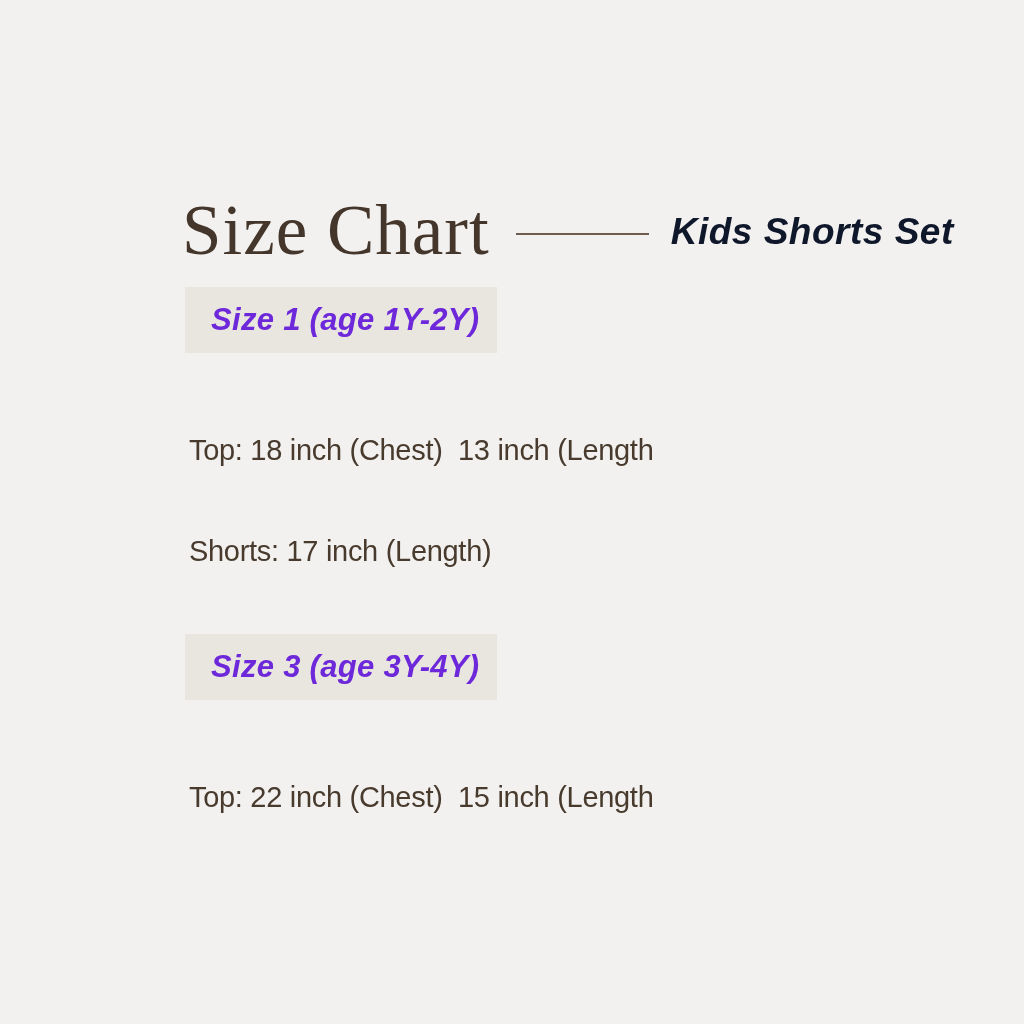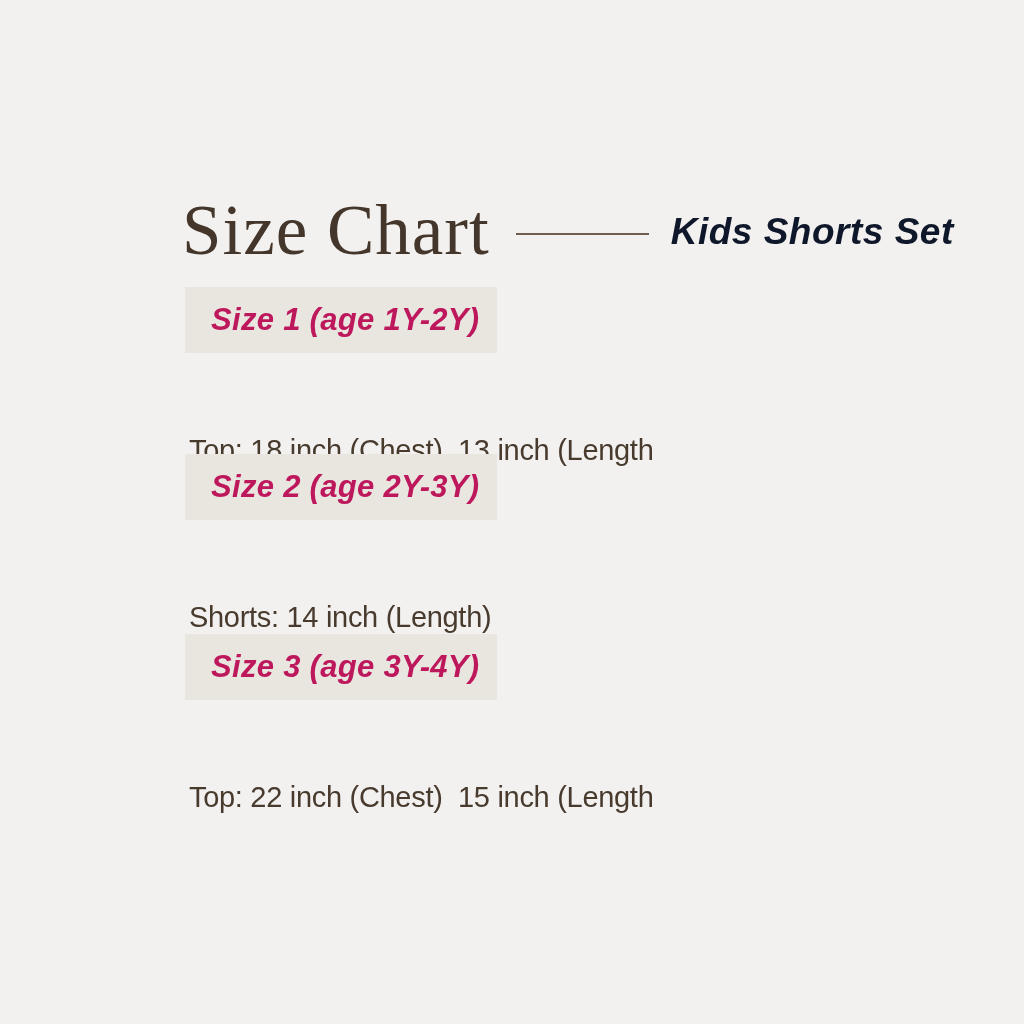--- a/index.html
+++ b/index.html
@@ -59,21 +59,21 @@
     width: 312px;
     height: 66px;
     background: #e9e6e0;
     display: flex;
     align-items: center;
     padding-left: 26px;
     font-style: italic;
     font-weight: bold;
     font-size: 31px;
     letter-spacing: 0.3px;
-    color: #be185d;
+    color: #6d28d9;
   }
   .size-body {
     margin-top: 10px;
     margin-left: 4px;
     font-size: 29px;
     line-height: 35px;
     letter-spacing: -0.3px;
     color: #483b2e;
     white-space: pre-wrap;
   }
@@ -90,23 +90,22 @@
   </div>
 
   <section class="section sec-1">
     <div class="size-header">Size 1 (age 1Y-2Y)</div>
     <div class="size-body">
       <div>Top: 18 inch (Chest)  13 inch (Length</div>
     </div>
   </section>
 
   <section class="section sec-2">
-    <div class="size-header">Size 2 (age 2Y-3Y)</div>
     <div class="size-body">
-      <div>Shorts: 14 inch (Length)</div>
+      <div>Shorts: 17 inch (Length)</div>
     </div>
   </section>
 
   <section class="section sec-3">
     <div class="size-header">Size 3 (age 3Y-4Y)</div>
     <div class="size-body">
       <div>Top: 22 inch (Chest)  15 inch (Length</div>
     </div>
   </section>
 

